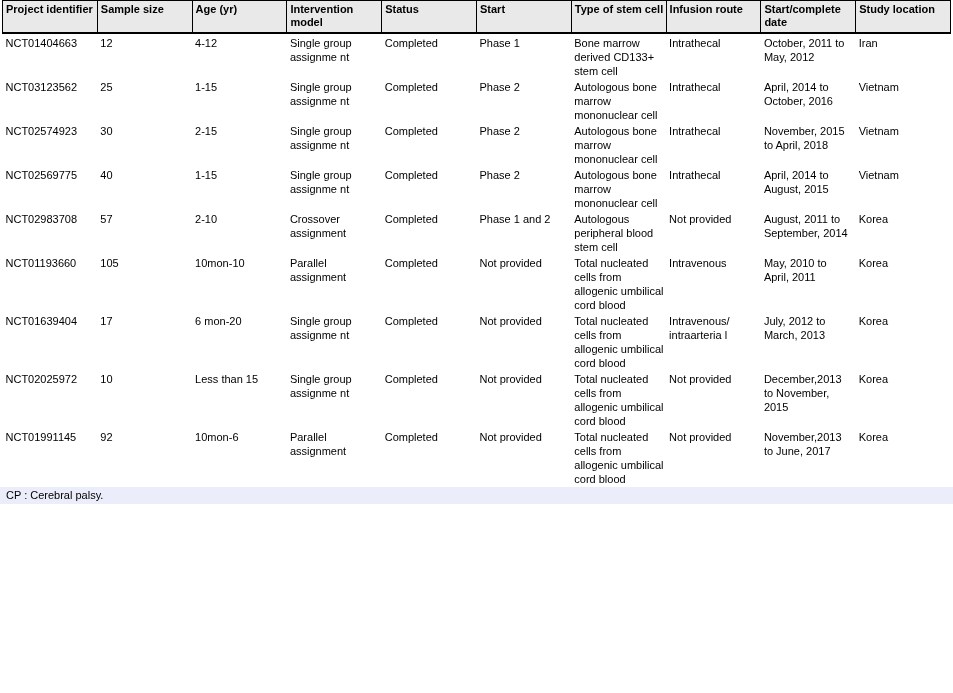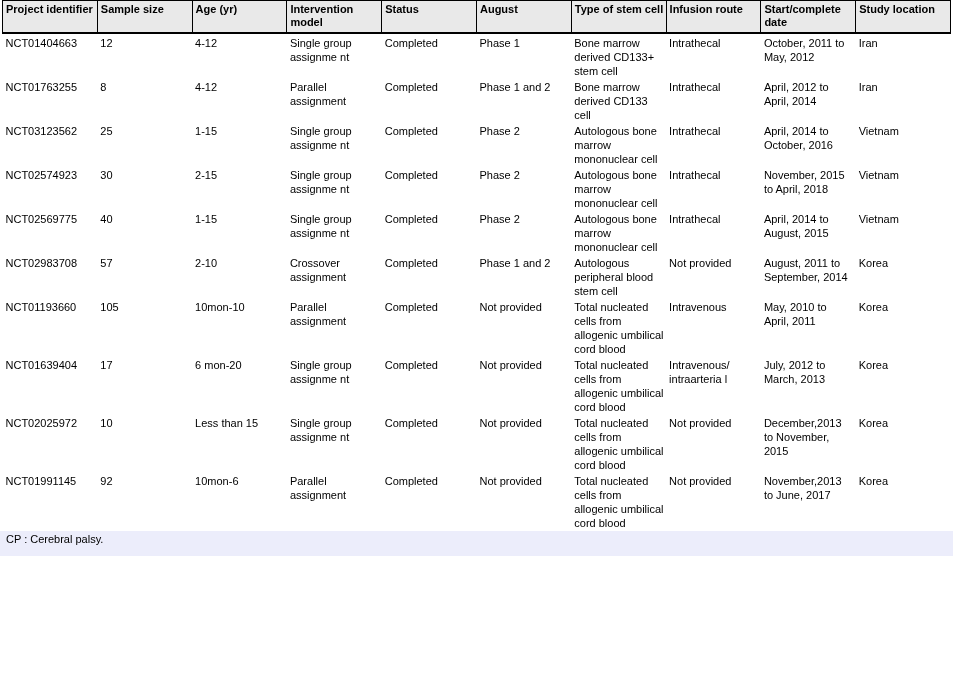--- a/index.html
+++ b/index.html
@@ -49,21 +49,21 @@
     text-align: left;
     vertical-align: top;
     padding: 2px 2px 0 3px;
     overflow: hidden;
     word-wrap: break-word;
   }
   .footnote-bar {
     background: #ecedfb;
     font-size: 11px;
     line-height: 16px;
-    height: 25px;
+    height: 17px;
     padding-left: 6px;
     margin-top: 1px;
   }
 </style>
 </head>
 <body>
 
 <div class="page">
 
   <table class="trials">
@@ -79,53 +79,41 @@
         <col>
         <col>
     </colgroup>
     <thead>
       <tr>
           <th>Project identifier</th>
           <th>Sample size</th>
           <th>Age (yr)</th>
           <th>Intervention model</th>
           <th>Status</th>
-          <th>August</th>
+          <th>Start</th>
           <th>Type of stem cell</th>
           <th>Infusion route</th>
           <th>Start/complete date</th>
           <th>Study location</th>
         </tr>
     </thead>
     <tbody>
         <tr>
           <td>NCT01404663</td>
           <td>12</td>
           <td>4-12</td>
           <td>Single group assignme nt</td>
           <td>Completed</td>
           <td>Phase 1</td>
           <td>Bone marrow derived CD133+ stem cell</td>
           <td>Intrathecal</td>
           <td>October, 2011 to May, 2012</td>
           <td>Iran</td>
         </tr>
         <tr>
-          <td>NCT01763255</td>
-          <td>8</td>
-          <td>4-12</td>
-          <td>Parallel assignment</td>
-          <td>Completed</td>
-          <td>Phase 1 and 2</td>
-          <td>Bone marrow derived CD133 cell</td>
-          <td>Intrathecal</td>
-          <td>April, 2012 to April, 2014</td>
-          <td>Iran</td>
-        </tr>
-        <tr>
           <td>NCT03123562</td>
           <td>25</td>
           <td>1-15</td>
           <td>Single group assignme nt</td>
           <td>Completed</td>
           <td>Phase 2</td>
           <td>Autologous bone marrow mononuclear cell</td>
           <td>Intrathecal</td>
           <td>April, 2014 to October, 2016</td>
           <td>Vietnam</td>

